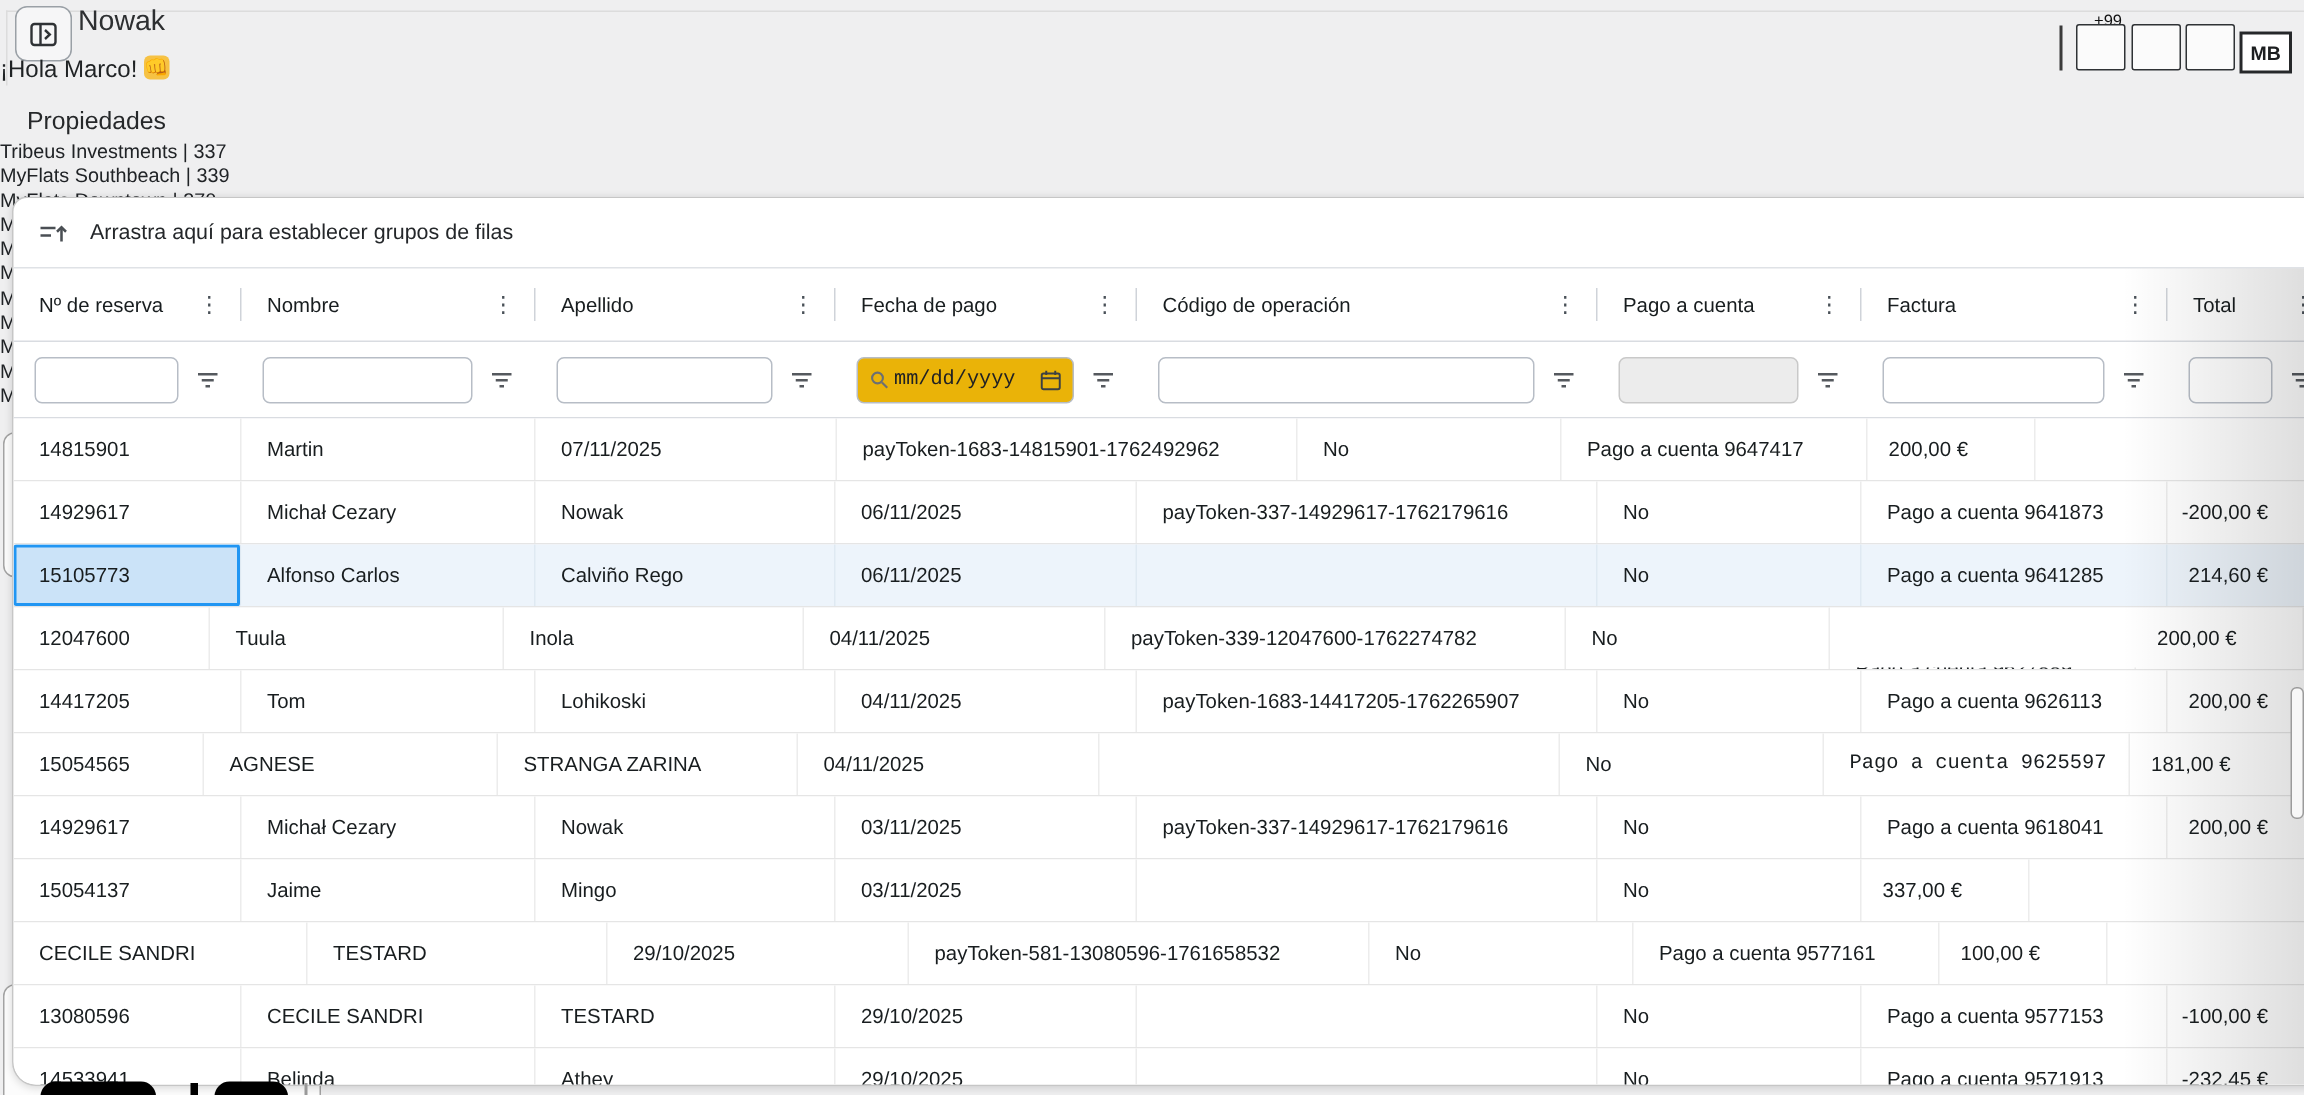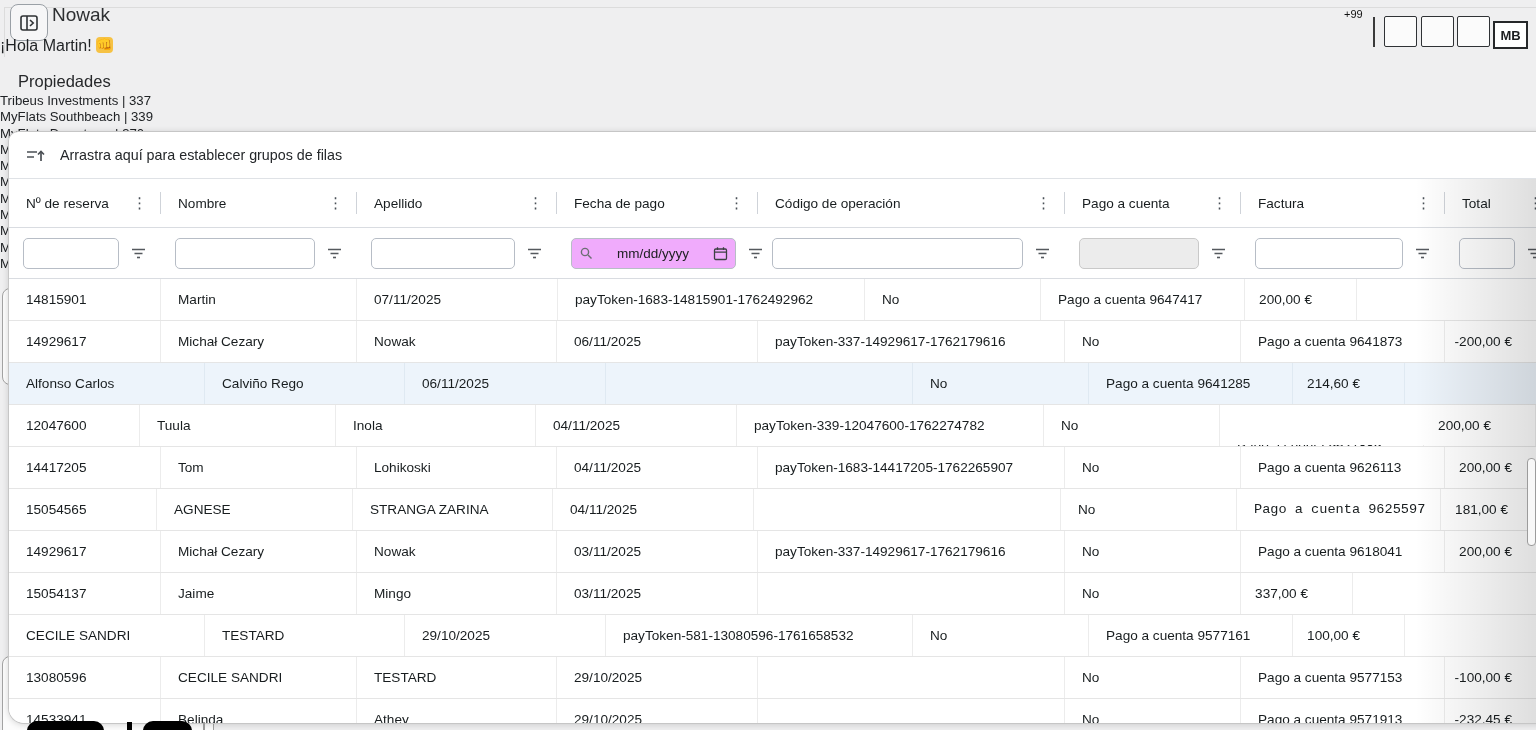--- a/index.html
+++ b/index.html
@@ -16,21 +16,21 @@
               padding:0;cursor:pointer;}
   .page-title{position:absolute;left:52px;top:4px;margin:0;font-size:19px;font-weight:400;color:#2d2f31;}
   .greeting{position:absolute;left:0;top:37px;font-size:16px;color:#1f2224;}
   .fist{display:inline-block;min-width:17px;height:16px;background:#f6c244;border-radius:4px;
         font-size:13px;line-height:16px;text-align:center;vertical-align:-2px;margin-left:4px;overflow:hidden;}
   .props-heading{position:absolute;left:18px;top:72px;margin:0;font-size:16.5px;font-weight:400;color:#26282a;}
   .prop-list{position:absolute;left:0;top:93px;z-index:0;font-size:13.2px;line-height:16.3px;color:#202326;}
   .prop-item{white-space:nowrap;}
 
   
-  .badge{position:absolute;left:1344px;top:8px;font-size:11px;color:#111;}
+  .badge{position:absolute;left:1396px;top:8px;font-size:11px;color:#111;}
   .tr-divider{position:absolute;left:1373px;top:17px;width:2px;height:30px;background:#3a3a3a;}
   .icon-btn{position:absolute;top:16px;width:33px;height:31px;border:1.5px solid #2f3235;
             background:#fbfbfb;border-radius:2px;padding:0;cursor:pointer;}
   .ib1{left:1384px;} .ib2{left:1421px;} .ib3{left:1457px;}
   .avatar{position:absolute;left:1493px;top:21px;width:31px;height:24px;border:2px solid #26282a;
           background:#fff;display:flex;align-items:center;justify-content:center;
           font-size:13px;font-weight:700;color:#1c1e20;cursor:pointer;}
 
   
   .under-card{position:absolute;left:2px;width:210px;background:#fcfcfc;border:1px solid #a3a3a3;
@@ -50,21 +50,21 @@
          padding:0 8px 0 17px;font-size:13.6px;font-weight:500;color:#181d1f;cursor:pointer;}
   .kebab{margin-left:auto;color:#495057;font-size:15px;padding:0 6px;cursor:pointer;}
   .rh{position:absolute;right:0;top:13px;height:22px;width:1px;background:#cfd3d9;}
 
   .filter-row{display:flex;height:50px;border-bottom:1px solid #d9dce1;align-items:center;width:1548px;}
   .fcell{display:flex;align-items:center;box-sizing:border-box;padding:0 14px;gap:11px;}
   .fcell input{height:31px;border:1px solid #b7bdc6;border-radius:5px;flex:1;min-width:0;
                background:#fff;font:inherit;font-size:13px;padding:0 8px;box-sizing:border-box;}
   .fcell input:disabled{background:#ececec;border-color:#c9c9c9;}
   .datebox{height:31px;border:1px solid #b7bdc6;border-radius:5px;flex:1;display:flex;align-items:center;
-           padding:0 7px;gap:24px;background:#f0abfc;box-sizing:border-box;cursor:text;}
+           padding:0 7px;gap:3px;background:#eab308;box-sizing:border-box;cursor:text;font-family:Liberation Mono, monospace;}
   .datebox .ph{flex:1;font-size:13.5px;color:#202124;white-space:nowrap;overflow:hidden;}
   .funnel{flex:0 0 auto;display:flex;cursor:pointer;}
 
   .rows{width:1548px;}
   .row{display:flex;height:42px;border-bottom:1px solid #e5e5e5;background:#fff;box-sizing:border-box;}
   .cell{display:flex;align-items:center;box-sizing:border-box;padding:0 17px;font-size:13.6px;
         color:#181d1f;border-right:1px solid #ececec;overflow:hidden;white-space:nowrap;cursor:default;}
   .row.sel{background:#edf4fb;}
   .row.sel .cell{border-right-color:#dfe9f2;}
   .cell.sel-cell{background:#cbe3f8;box-shadow:inset 0 0 0 2px #2196f3;border-radius:2px;}
@@ -98,21 +98,21 @@
             <line x1="9" y1="4" x2="9" y2="18"></line>
         <path d="M12 8 l3.2 3 -3.2 3"></path>
           </g>
         </svg>
     </span>
   </button>
 
   <h1 class="page-title">Nowak</h1>
 
   <div class="greeting">
-    <span>¡Hola Martin!</span><span class="fist">👊</span>
+    <span>¡Hola Marco!</span><span class="fist">👊</span>
   </div>
 
   <h2 class="props-heading">Propiedades</h2>
   <div class="prop-list">
       <div class="prop-item">Tribeus Investments | 337</div>
       <div class="prop-item">MyFlats Southbeach | 339</div>
       <div class="prop-item">MyFlats Downtown | 370</div>
       <div class="prop-item">M</div>
       <div class="prop-item">M</div>
       <div class="prop-item">M</div>
@@ -320,20 +320,21 @@
           <div class="cell" style="width: 152px; flex: 0 0 auto;">14929617</div>
           <div class="cell" style="width: 196px; flex: 0 0 auto;">Michał Cezary</div>
           <div class="cell" style="width: 200px; flex: 0 0 auto;">Nowak</div>
           <div class="cell" style="width: 201px; flex: 0 0 auto;">06/11/2025</div>
           <div class="cell" style="width: 307px; flex: 0 0 auto;">payToken-337-14929617-1762179616</div>
           <div class="cell" style="width: 176px; flex: 0 0 auto;">No</div>
           <div class="cell" style="width: 204px; flex: 0 0 auto;">Pago a cuenta 9641873</div>
           <div class="cell al-right" style="width: 112px; flex: 0 0 auto;">-200,00 €</div>
         </div>
         <div class="row sel">
+          <div class="cell sel-cell" style="width: 152px; flex: 0 0 auto;">15105773</div>
           <div class="cell" style="width: 196px; flex: 0 0 auto;">Alfonso Carlos</div>
           <div class="cell" style="width: 200px; flex: 0 0 auto;">Calviño Rego</div>
           <div class="cell" style="width: 201px; flex: 0 0 auto;">06/11/2025</div>
           <div class="cell" style="width: 307px; flex: 0 0 auto;"></div>
           <div class="cell" style="width: 176px; flex: 0 0 auto;">No</div>
           <div class="cell" style="width: 204px; flex: 0 0 auto;">Pago a cuenta 9641285</div>
           <div class="cell al-right" style="width: 112px; flex: 0 0 auto;">214,60 €</div>
         </div>
         <div class="row">
           <div class="cell" style="width: 131px; flex: 0 0 auto;">12047600</div>
@@ -349,21 +350,21 @@
           <div class="cell" style="width: 152px; flex: 0 0 auto;">14417205</div>
           <div class="cell" style="width: 196px; flex: 0 0 auto;">Tom</div>
           <div class="cell" style="width: 200px; flex: 0 0 auto;">Lohikoski</div>
           <div class="cell" style="width: 201px; flex: 0 0 auto;">04/11/2025</div>
           <div class="cell" style="width: 307px; flex: 0 0 auto;">payToken-1683-14417205-1762265907</div>
           <div class="cell" style="width: 176px; flex: 0 0 auto;">No</div>
           <div class="cell" style="width: 204px; flex: 0 0 auto;">Pago a cuenta 9626113</div>
           <div class="cell al-right" style="width: 112px; flex: 0 0 auto;">200,00 €</div>
         </div>
         <div class="row">
-          <div class="cell" style="width: 148px; flex: 0 0 auto;">15054565</div>
+          <div class="cell" style="width: 127px; flex: 0 0 auto;">15054565</div>
           <div class="cell" style="width: 196px; flex: 0 0 auto;">AGNESE</div>
           <div class="cell" style="width: 200px; flex: 0 0 auto;">STRANGA ZARINA</div>
           <div class="cell" style="width: 201px; flex: 0 0 auto;">04/11/2025</div>
           <div class="cell" style="width: 307px; flex: 0 0 auto;"></div>
           <div class="cell" style="width: 176px; flex: 0 0 auto;">No</div>
           <div class="cell" style="width: 204px; flex: 0 0 auto; font-family: Liberation Mono, monospace;">Pago a cuenta 9625597</div>
           <div class="cell al-right" style="width: 112px; flex: 0 0 auto;">181,00 €</div>
         </div>
         <div class="row">
           <div class="cell" style="width: 152px; flex: 0 0 auto;">14929617</div>

